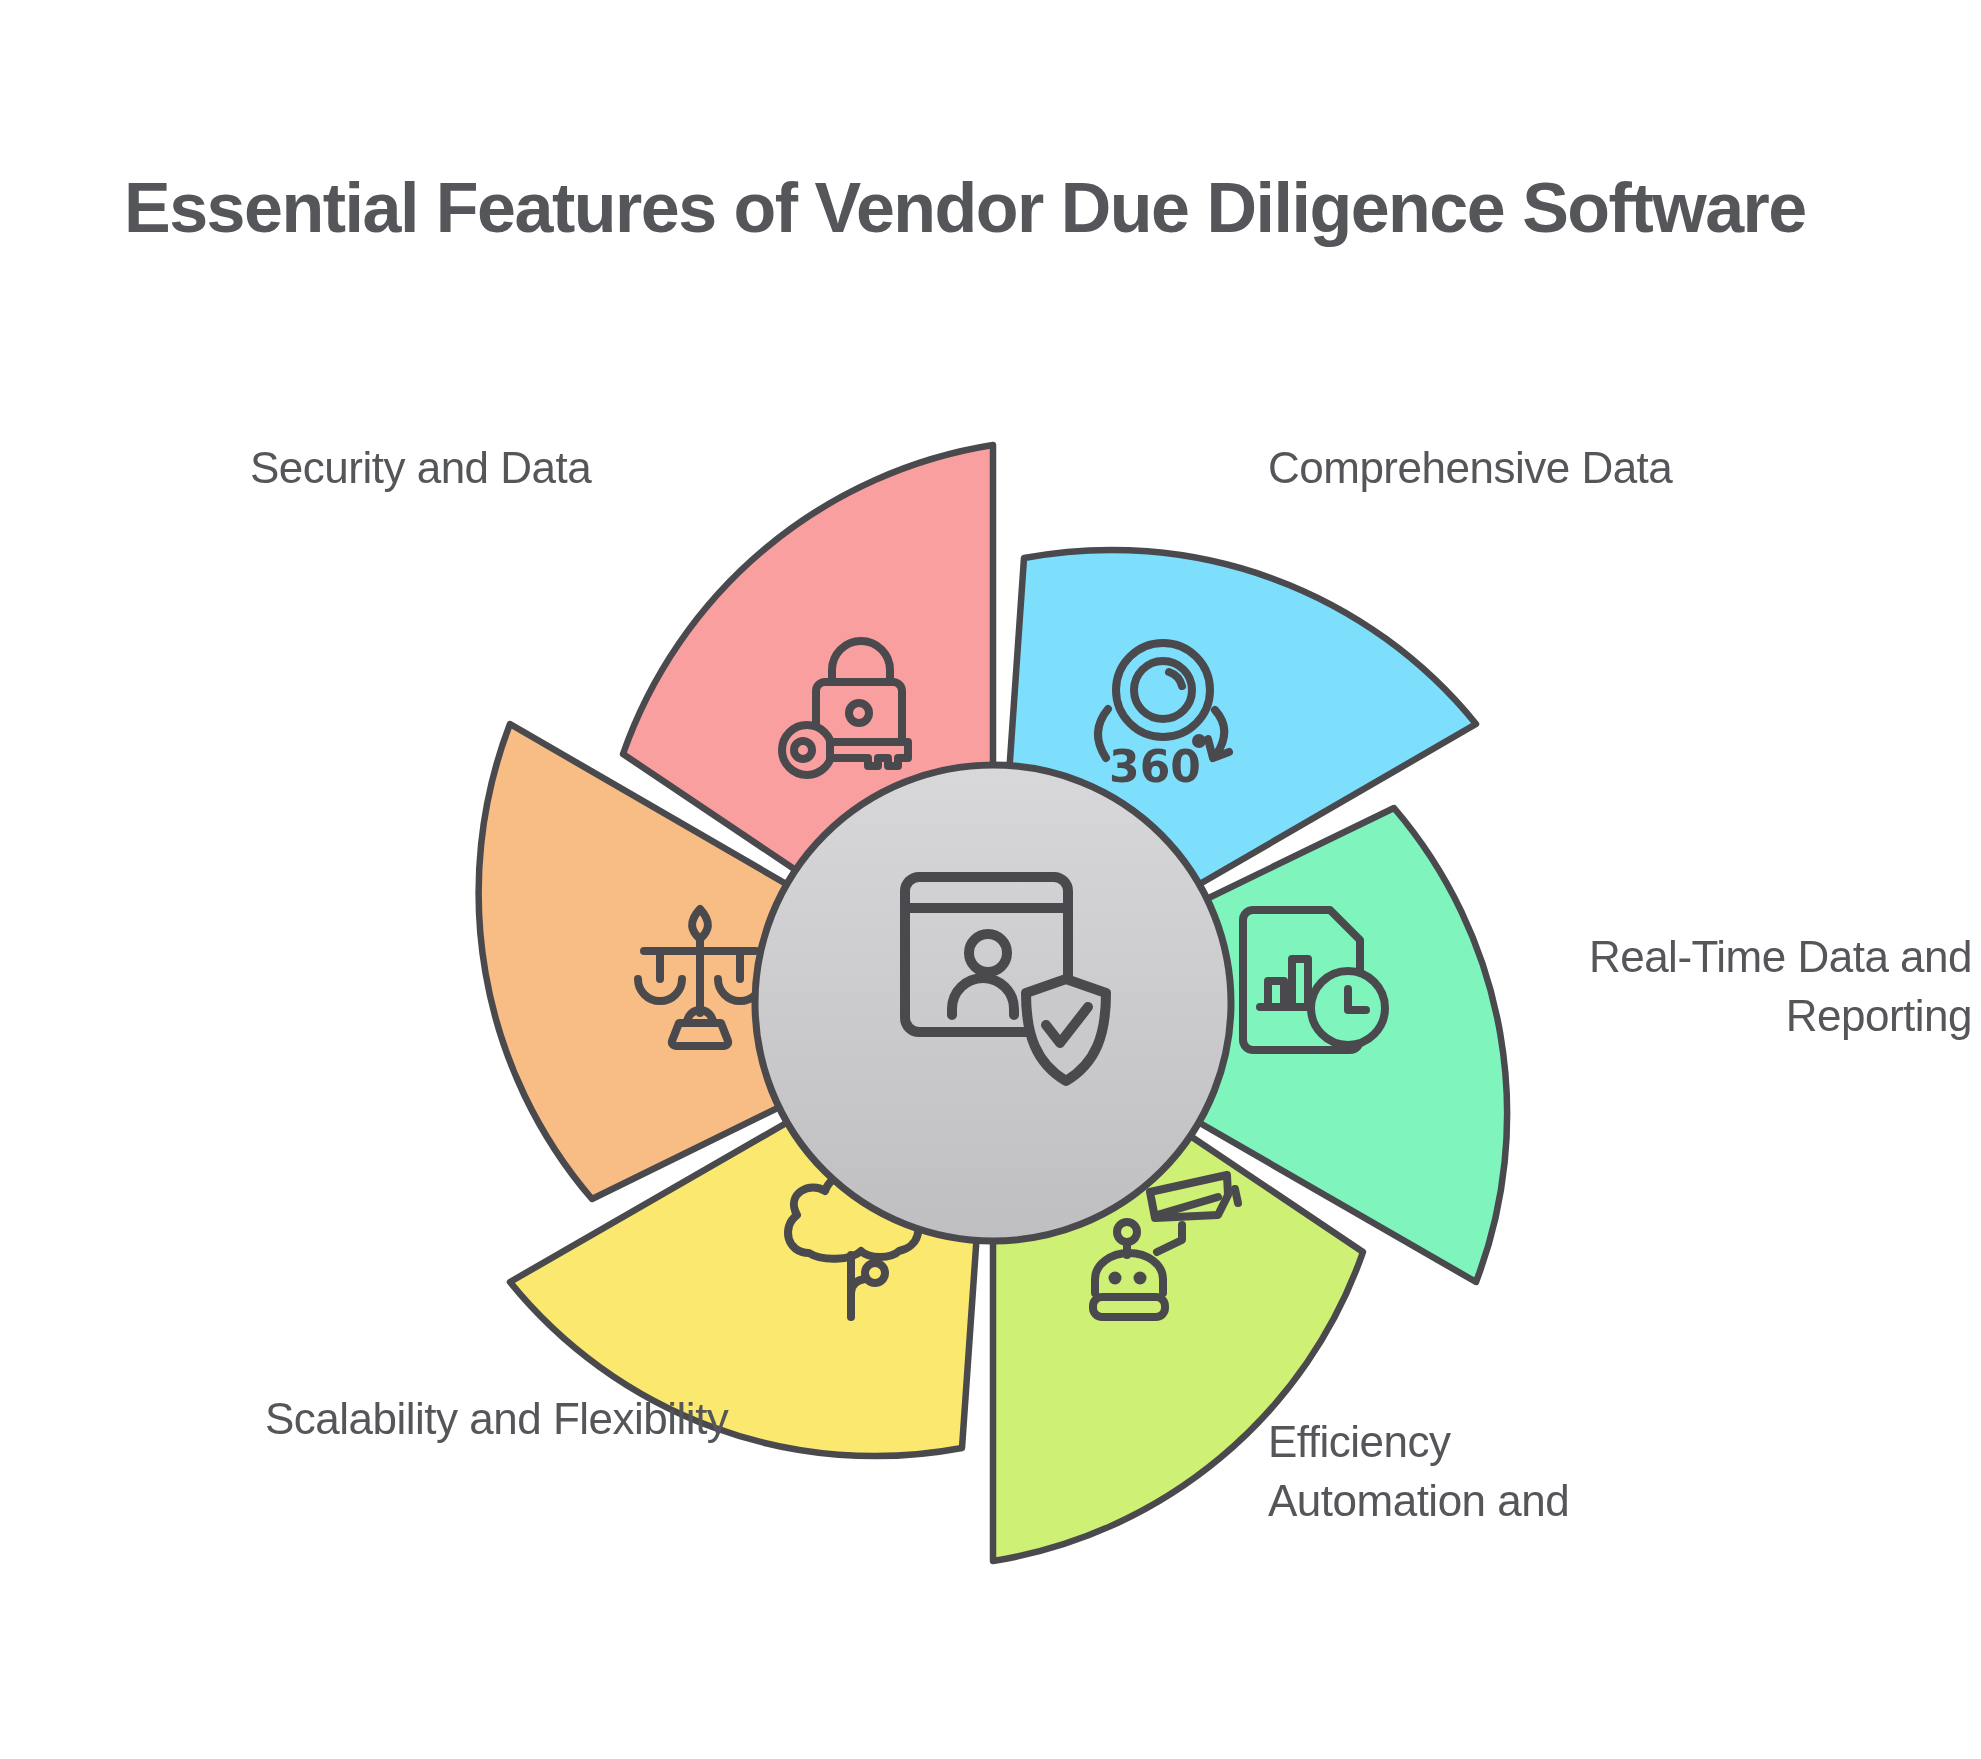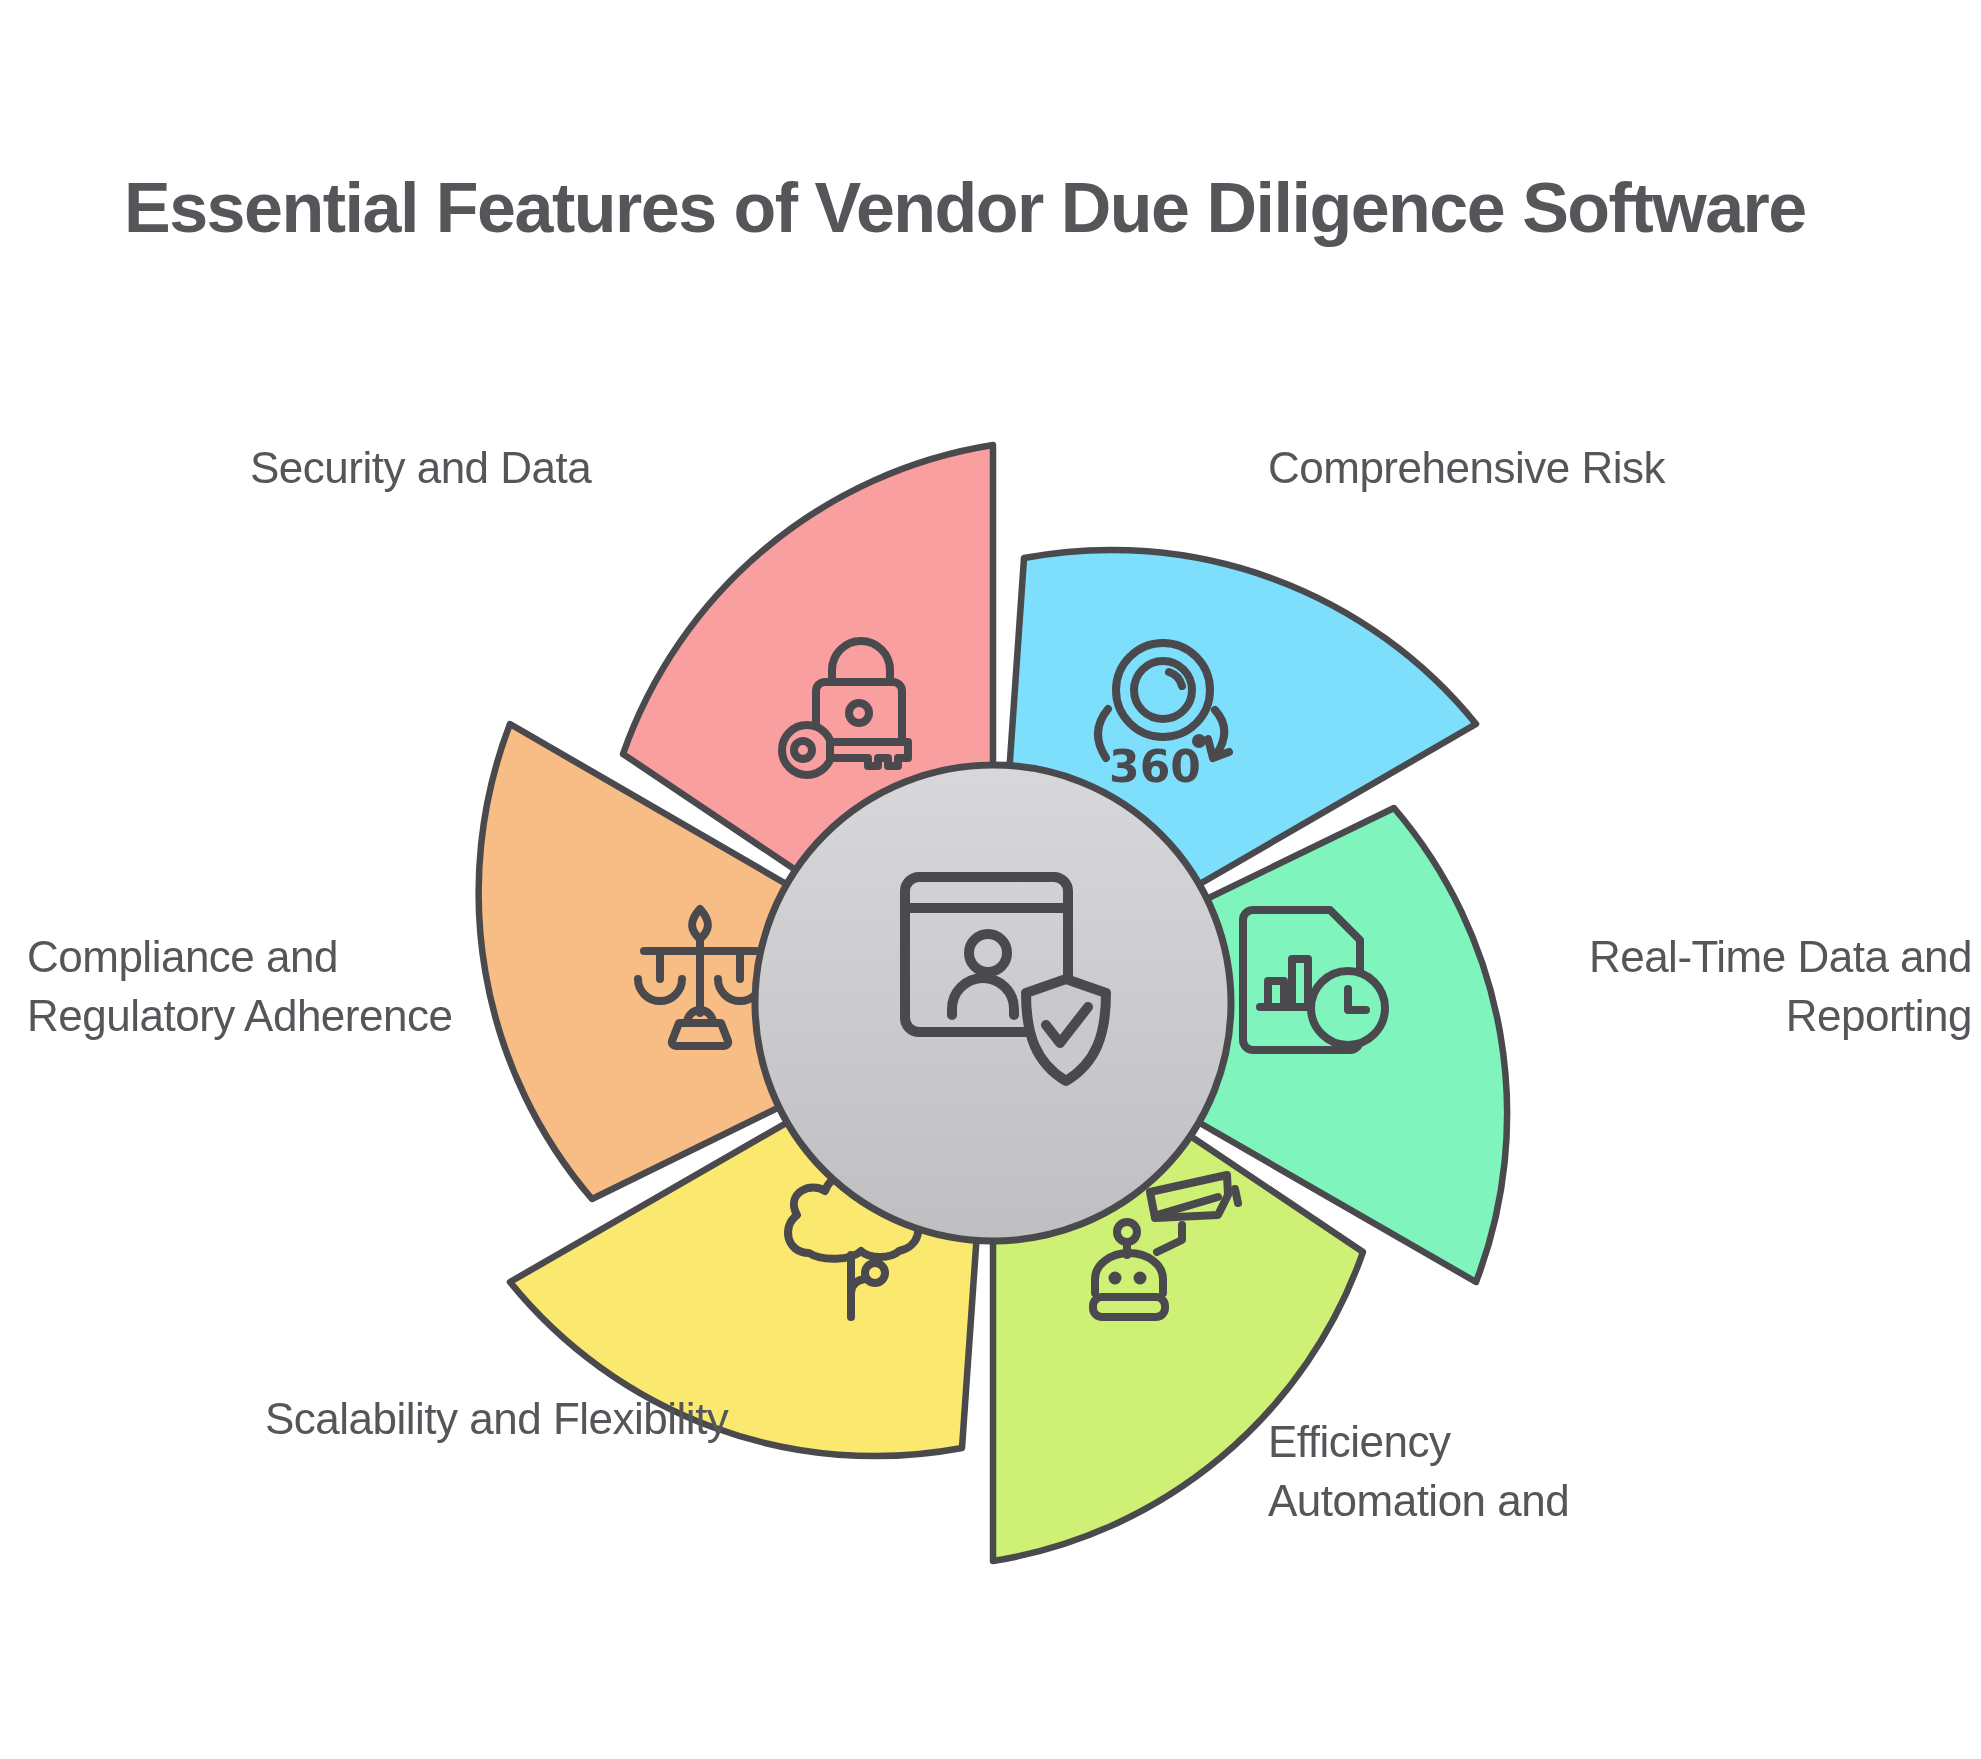--- a/index.html
+++ b/index.html
@@ -129,35 +129,31 @@
       <path d="M 73 -24 L 113 -10 C 113 32 103 60 73 78 C 43 60 33 32 33 -10 Z" fill="#C9C9CB" stroke="#4A4A4E" stroke-width="10" stroke-linejoin="round"></path>
       <path class="ic-c" d="M 53 22 L 67 40 L 95 4"></path>
     </g>
   </svg>
 
   <div class="seg-label al-r" style="left:250px;top:438px;width:498px;">
     <div>Security and Data</div>
   </div>
 
   <div class="seg-label al-l" style="left:1268px;top:438px;width:560px;">
-    <div>Comprehensive Risk</div>
+    <div>Comprehensive Data</div>
   </div>
 
   <div class="seg-label al-l" style="left:1522px;top:927px;width:450px;text-align:right;">
     <div>Real-Time Data and</div>
     <div>Reporting</div>
   </div>
 
   <div class="seg-label al-l" style="left:1268px;top:1412px;width:520px;">
     <div>Efficiency</div>
     <div>Automation and</div>
   </div>
 
   <div class="seg-label al-l" style="left:265px;top:1389px;width:600px;">
     <div>Scalability and Flexibility</div>
   </div>
 
-  <div class="seg-label al-r" style="left:27px;top:927px;width:500px;">
-    <div>Compliance and</div>
-    <div>Regulatory Adherence</div>
-  </div>
 
 </div>
 
 </body></html>

